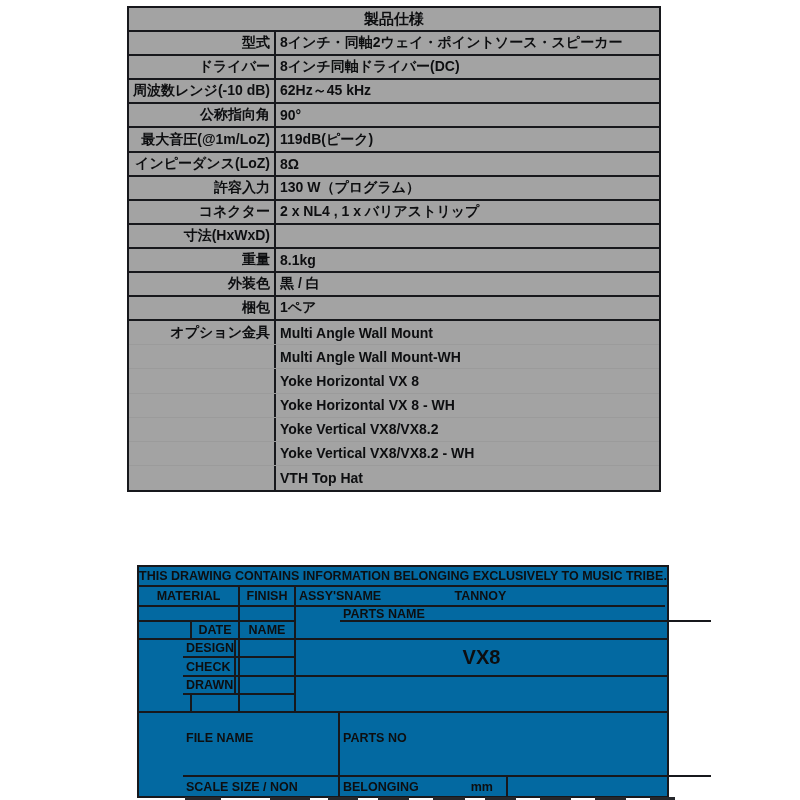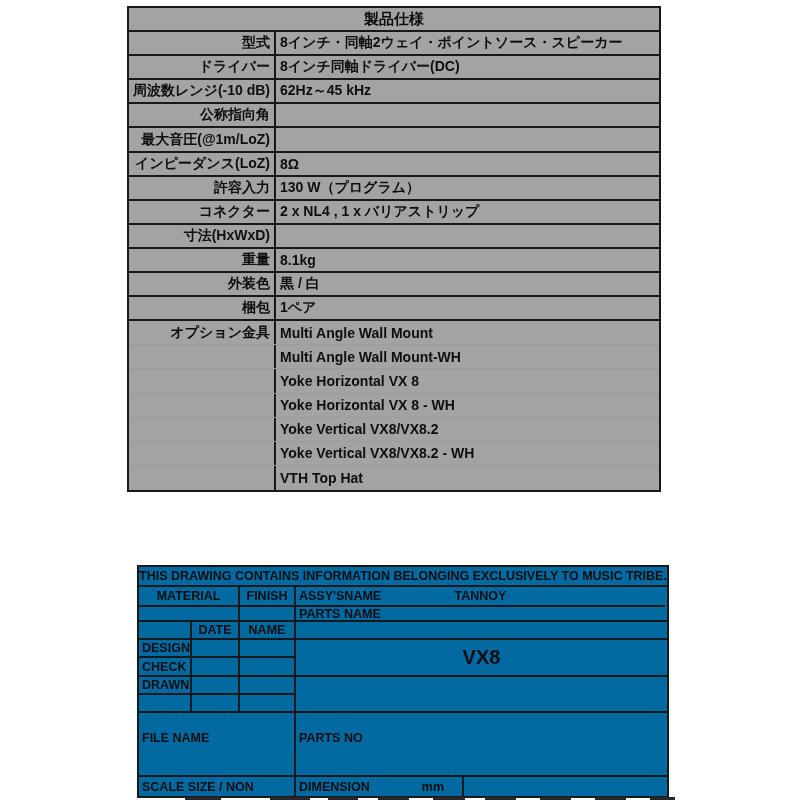--- a/index.html
+++ b/index.html
@@ -23,21 +23,21 @@
               font-weight:bold;font-size:14px;white-space:nowrap;overflow:hidden;}
 
   
   .tblock{position:absolute;left:137px;top:565px;width:532px;height:233px;
           border:2px solid #17181c;box-sizing:border-box;background:#0369a1;}
   .cell{position:absolute;box-sizing:border-box;font-weight:bold;font-size:12.5px;
         display:flex;align-items:center;white-space:nowrap;}
   .br{border-right:2px solid #17181c;}
   .bb{border-bottom:2px solid #17181c;}
   .center{justify-content:center;}
-  .padl{padding-left:3px;}
+  .padl{padding-left:3px;margin-left:44px;}
   .topleft{align-items:flex-start;padding-top:18px;}
   .model-cell{font-size:20px;}
   .assy-cell{position:absolute;box-sizing:border-box;}
   .assy-label{position:absolute;left:3px;top:2px;font-weight:bold;font-size:12.5px;}
   .assy-brand{position:absolute;left:0;right:0;top:2px;text-align:center;
               font-weight:bold;font-size:12.5px;}
   .dim-unit{margin-left:52px;}
 
   
   .mark{position:absolute;height:3px;background:#26282c;top:797px;}
@@ -55,23 +55,25 @@
   <div class="spec-row">
     <div class="spec-label">ドライバー</div>
     <div class="spec-value">8インチ同軸ドライバー(DC)</div>
   </div>
   <div class="spec-row">
     <div class="spec-label">周波数レンジ(-10 dB)</div>
     <div class="spec-value">62Hz～45 kHz</div>
   </div>
   <div class="spec-row">
     <div class="spec-label">公称指向角</div>
+    <div class="spec-value">90°</div>
   </div>
   <div class="spec-row">
     <div class="spec-label">最大音圧(@1m/LoZ)</div>
+    <div class="spec-value">119dB(ピーク)</div>
   </div>
   <div class="spec-row">
     <div class="spec-label">インピーダンス(LoZ)</div>
     <div class="spec-value">8Ω</div>
   </div>
   <div class="spec-row">
     <div class="spec-label">許容入力</div>
     <div class="spec-value">130 W（プログラム）</div>
   </div>
   <div class="spec-row">
@@ -161,21 +163,21 @@
 
   <div class="cell br bb" style="left:0;top:128px;width:53px;height:18px;"></div>
   <div class="cell br bb" style="left:53px;top:128px;width:48px;height:18px;"></div>
   <div class="cell br bb" style="left:101px;top:128px;width:56px;height:18px;"></div>
 
   <div class="cell br bb topleft padl" style="left:0;top:146px;width:157px;height:64px;">FILE NAME</div>
   <div class="cell bb topleft padl" style="left:157px;top:146px;width:371px;height:64px;">PARTS NO</div>
 
   <div class="cell br padl" style="left:0;top:210px;width:157px;height:19px;">SCALE SIZE / NON</div>
   <div class="cell br padl" style="left:157px;top:210px;width:168px;height:19px;">
-    <span>DIMENSION</span>
+    <span>BELONGING</span>
     <span class="dim-unit">mm</span>
   </div>
   <div class="cell" style="left:325px;top:210px;width:203px;height:19px;"></div>
 </div>
 
 <div>
   <div class="mark" style="left:185px;width:36px;"></div>
   <div class="mark" style="left:270px;width:40px;"></div>
   <div class="mark" style="left:328px;width:30px;"></div>
   <div class="mark" style="left:378px;width:31px;"></div>

